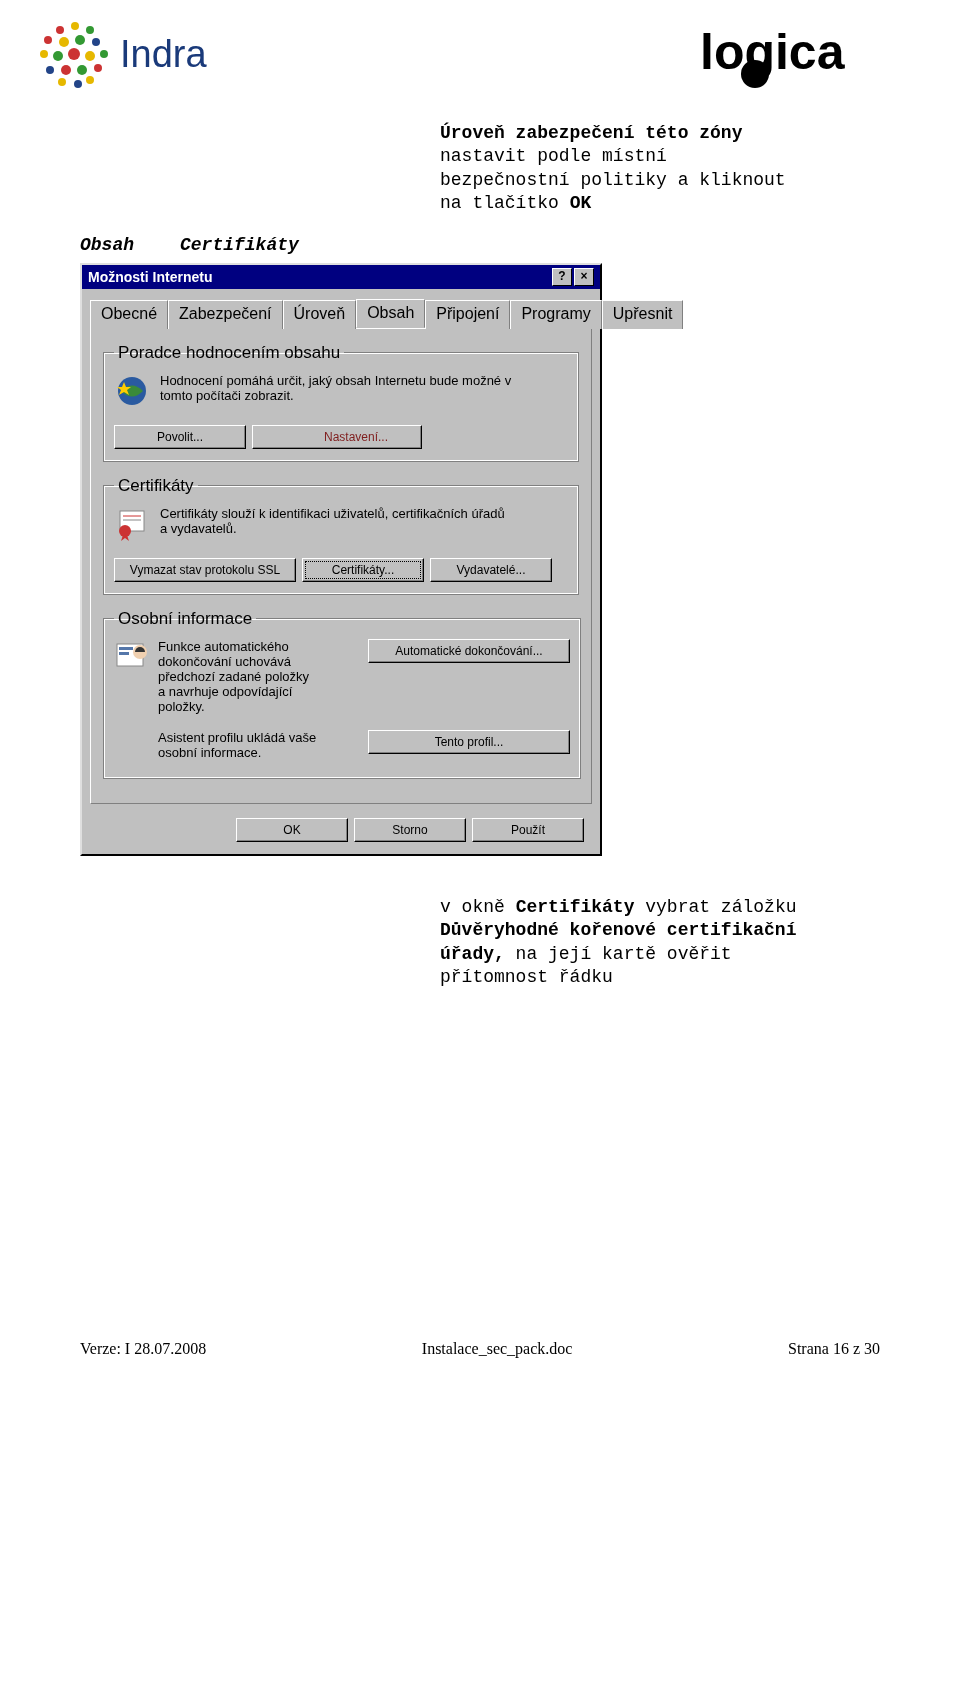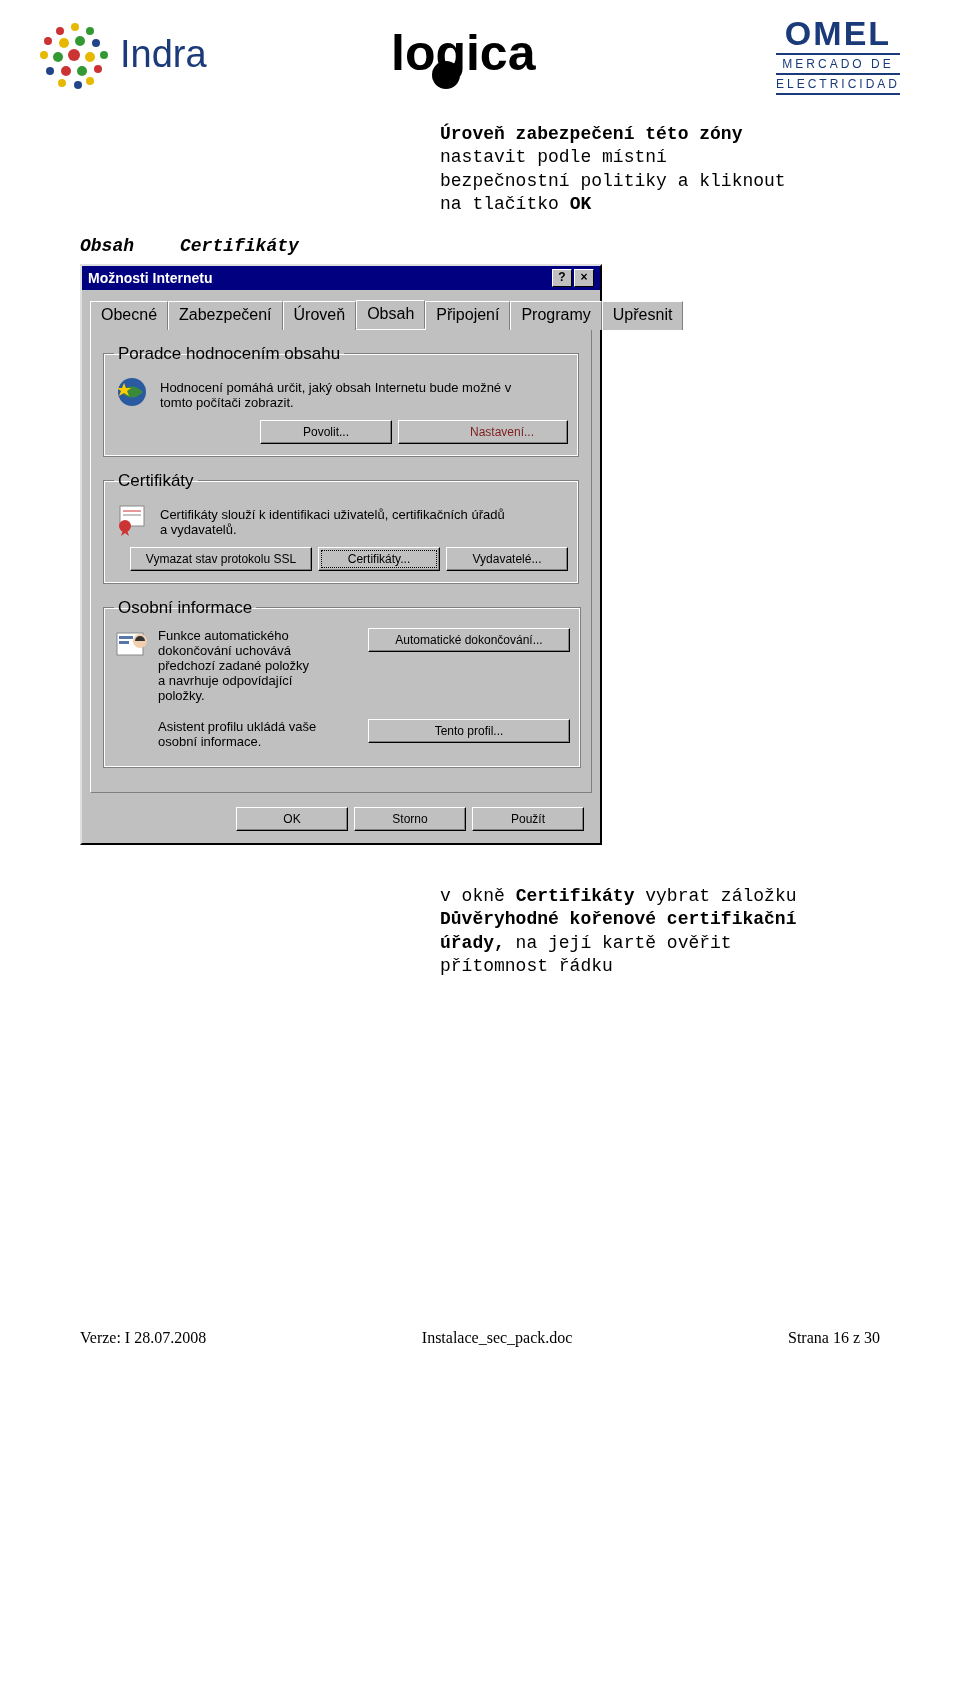--- a/index.html
+++ b/index.html
@@ -91,38 +91,38 @@
   }
   fieldset.win {
     border: 1px solid #808080;
     border-top-color: #808080;
     border-left-color: #808080;
     box-shadow: inset 1px 1px 0 #fff, inset -1px -1px 0 #fff;
     margin: 0 0 14px 0;
     padding: 10px 10px 12px 10px;
   }
   fieldset.win legend { font-size: 17px; padding: 0 4px; }
-  .fs-row { display: flex; gap: 10px; align-items: flex-end; }
+  .fs-row { display: flex; gap: 10px; align-items: flex-start; }
   .icon-box { width: 36px; height: 36px; flex-shrink: 0; display: flex; align-items: center; justify-content: center; }
   .btn {
     background: #c0c0c0;
     border: 1px solid #fff;
     border-right-color: #000;
     border-bottom-color: #000;
     padding: 4px 10px;
     font-size: 12px;
     box-shadow: inset -1px -1px 0 #808080;
     min-width: 80px;
     text-align: center;
   }
   .btn.focus {
     outline: 1px dotted #000;
     outline-offset: -4px;
   }
-  .btn-row { display: flex; justify-content: flex-end; gap: 6px; margin-top: 10px; }
+  .btn-row { display: flex; gap: 6px; margin-top: 16px; }
   .dlgbtns { display: flex; justify-content: flex-end; gap: 6px; padding: 6px 16px 12px 0; }
   .muted { color: #7f1d1d; padding-left: 48px; }
   .personal-grid { display: flex; gap: 14px; align-items: flex-start; }
   .personal-left { display: flex; gap: 8px; width: 240px; }
   .personal-right { display: flex; flex-direction: column; gap: 30px; flex: 1; align-items: flex-start; }
   .para3 { margin: 40px 0 0 360px; }
   .footer {
     display: flex;
     justify-content: space-between;
     padding: 0 80px 30px 80px;
@@ -160,25 +160,20 @@
       </g>
     </svg>
     <span class="indra-logo">Indra</span>
   </div>
   <div class="logo">
     <svg width="200" height="80" viewBox="0 0 200 80">
       <text x="0" y="55" font-family="Arial" font-size="50" font-weight="bold" fill="#000" textContent="logica">logica</text>
       <circle cx="55" cy="60" r="14" fill="#000"></circle>
     </svg>
   </div>
-  <div class="omel">
-    <div class="omel-main">OMEL</div>
-    <div class="omel-sub">MERCADO DE</div>
-    <div class="omel-sub" style="border-top:none">ELECTRICIDAD</div>
-  </div>
 </div>
 
 <div class="content">
 
   <div class="mono row1">
     <span class="bold">Úroveň zabezpečení této zóny</span><br>
     <span>nastavit podle místní</span><br>
     <span>bezpečnostní politiky a kliknout</span><br>
     <span>na tlačítko </span><span class="bold">OK</span>
   </div>

